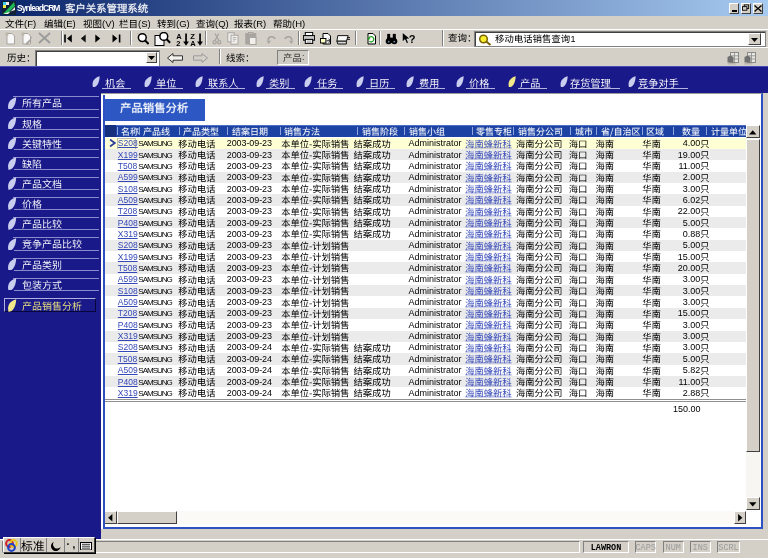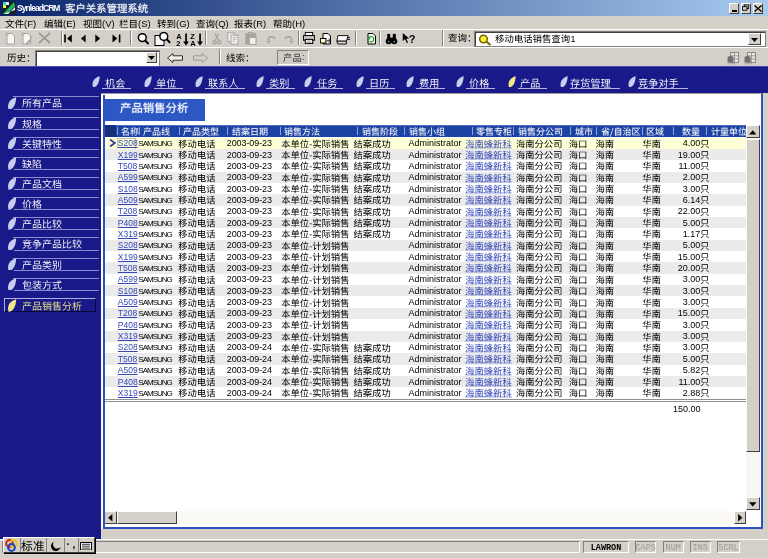--- a/index.html
+++ b/index.html
@@ -844,21 +844,21 @@
       <svg class="rs" viewBox="0 0 64200 1135" fill="#000">
         <use href="#rcom"></use>
         <use href="#mA"></use>
       </svg>
     </div>
     <div class="r" style="top:194.35px;background:#ebebeb">
       <i class="lk" style="left:13.8px">A509</i>
       <i style="left:34.3px;font-size:8px;letter-spacing:-1px">SAMSUNG</i>
       <i style="left:122.8px;font-size:9px;letter-spacing:-0.1px">2003-09-23</i>
       <i style="left:304.6px;font-size:9px;letter-spacing:0px">Administrator</i>
-      <i class="q">6.14</i>
+      <i class="q">6.02</i>
       <svg class="rs" viewBox="0 0 64200 1135" fill="#000">
         <use href="#rcom"></use>
         <use href="#mA"></use>
       </svg>
     </div>
     <div class="r" style="top:205.70px;background:#ffffff">
       <i class="lk" style="left:13.8px">T208</i>
       <i style="left:34.3px;font-size:8px;letter-spacing:-1px">SAMSUNG</i>
       <i style="left:122.8px;font-size:9px;letter-spacing:-0.1px">2003-09-23</i>
       <i style="left:304.6px;font-size:9px;letter-spacing:0px">Administrator</i>
@@ -877,21 +877,21 @@
       <svg class="rs" viewBox="0 0 64200 1135" fill="#000">
         <use href="#rcom"></use>
         <use href="#mA"></use>
       </svg>
     </div>
     <div class="r" style="top:228.40px;background:#ffffff">
       <i class="lk" style="left:13.8px">X319</i>
       <i style="left:34.3px;font-size:8px;letter-spacing:-1px">SAMSUNG</i>
       <i style="left:122.8px;font-size:9px;letter-spacing:-0.1px">2003-09-23</i>
       <i style="left:304.6px;font-size:9px;letter-spacing:0px">Administrator</i>
-      <i class="q">1.17</i>
+      <i class="q">0.88</i>
       <svg class="rs" viewBox="0 0 64200 1135" fill="#000">
         <use href="#rcom"></use>
         <use href="#mA"></use>
       </svg>
     </div>
     <div class="r" style="top:239.75px;background:#ebebeb">
       <i class="lk" style="left:13.8px">S208</i>
       <i style="left:34.3px;font-size:8px;letter-spacing:-1px">SAMSUNG</i>
       <i style="left:122.8px;font-size:9px;letter-spacing:-0.1px">2003-09-23</i>
       <i style="left:304.6px;font-size:9px;letter-spacing:0px">Administrator</i>

